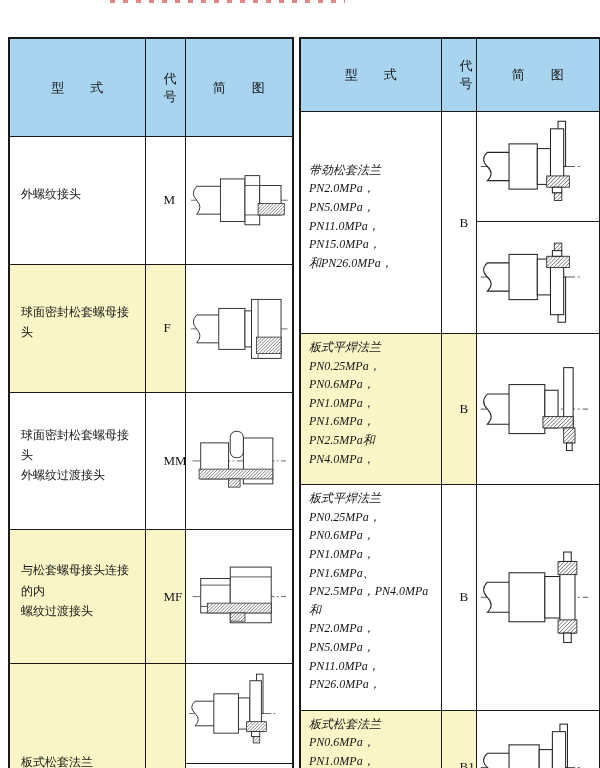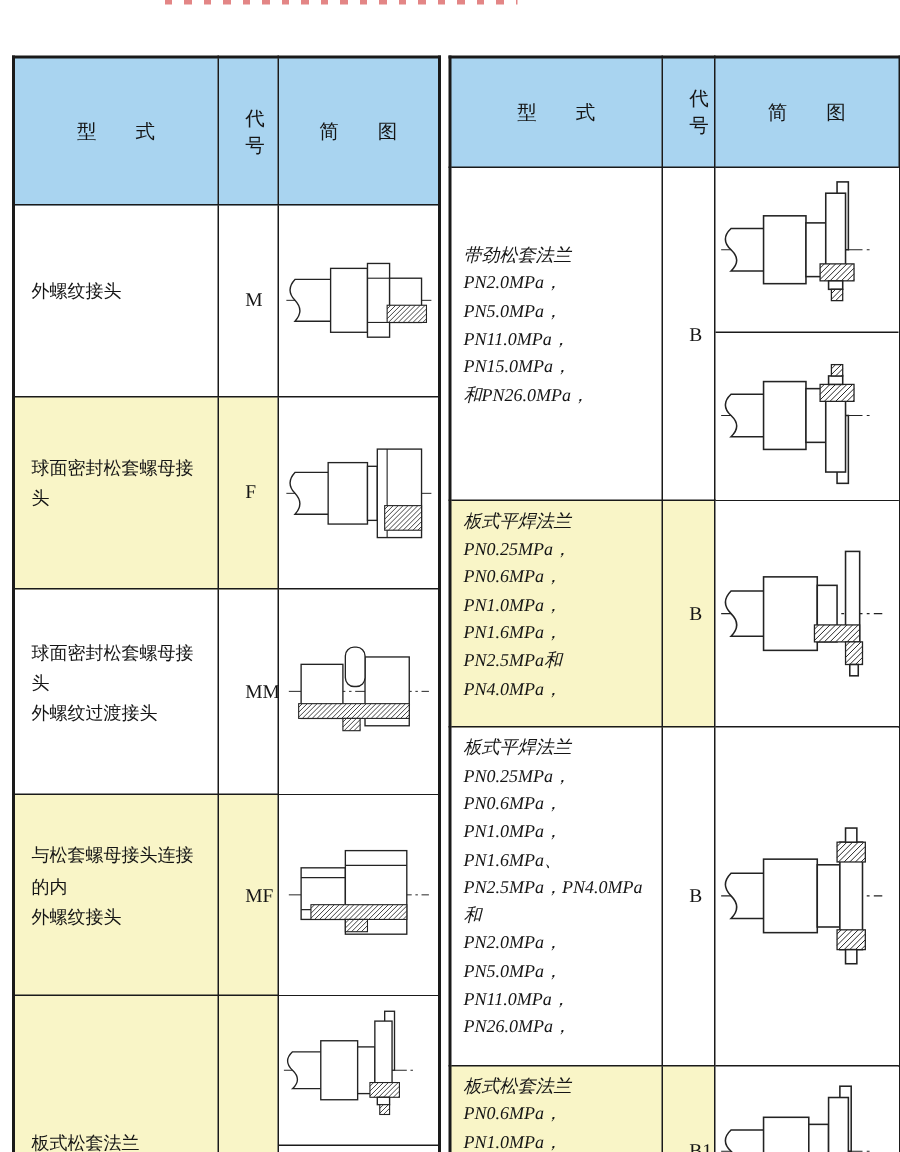--- a/index.html
+++ b/index.html
@@ -167,21 +167,21 @@
                 <line x1="59" y1="74" x2="52" y2="81" stroke="#232323" stroke-width="0.7"></line>
                 <line x1="63" y1="74" x2="53" y2="84" stroke="#232323" stroke-width="0.7"></line>
                 <line x1="66" y1="75" x2="57" y2="84" stroke="#232323" stroke-width="0.7"></line>
                 <line x1="66" y1="79" x2="61" y2="84" stroke="#232323" stroke-width="0.7"></line>
                 <line x1="66" y1="83" x2="65" y2="84" stroke="#232323" stroke-width="0.7"></line>
               </svg>
         </td>
       </tr>
       <tr class="r4">
         <td class="type alt">与松套螺母接头连接的内
-外螺纹接头</td>
+螺纹过渡接头</td>
         <td class="code alt">MF</td>
         <td class="diag">
           <svg viewBox="0 0 130 104">
                 <line x1="8" y1="52" x2="122" y2="52" stroke="#232323" stroke-width="0.8" stroke-dasharray="10 3 2 3"></line>
                 <rect x="18" y="30" width="36" height="42" fill="#fff" stroke="#232323" stroke-width="1.1"></rect>
                 <line x1="18" y1="38" x2="54" y2="38" stroke="#232323" stroke-width="0.9"></line>
                 <line x1="18" y1="64" x2="54" y2="64" stroke="#232323" stroke-width="0.9"></line>
                 <rect x="54" y="16" width="50" height="68" fill="#fff" stroke="#232323" stroke-width="1.1"></rect>
                 <line x1="54" y1="28" x2="104" y2="28" stroke="#232323" stroke-width="0.9"></line>
                 <line x1="54" y1="72" x2="104" y2="72" stroke="#232323" stroke-width="0.9"></line>

